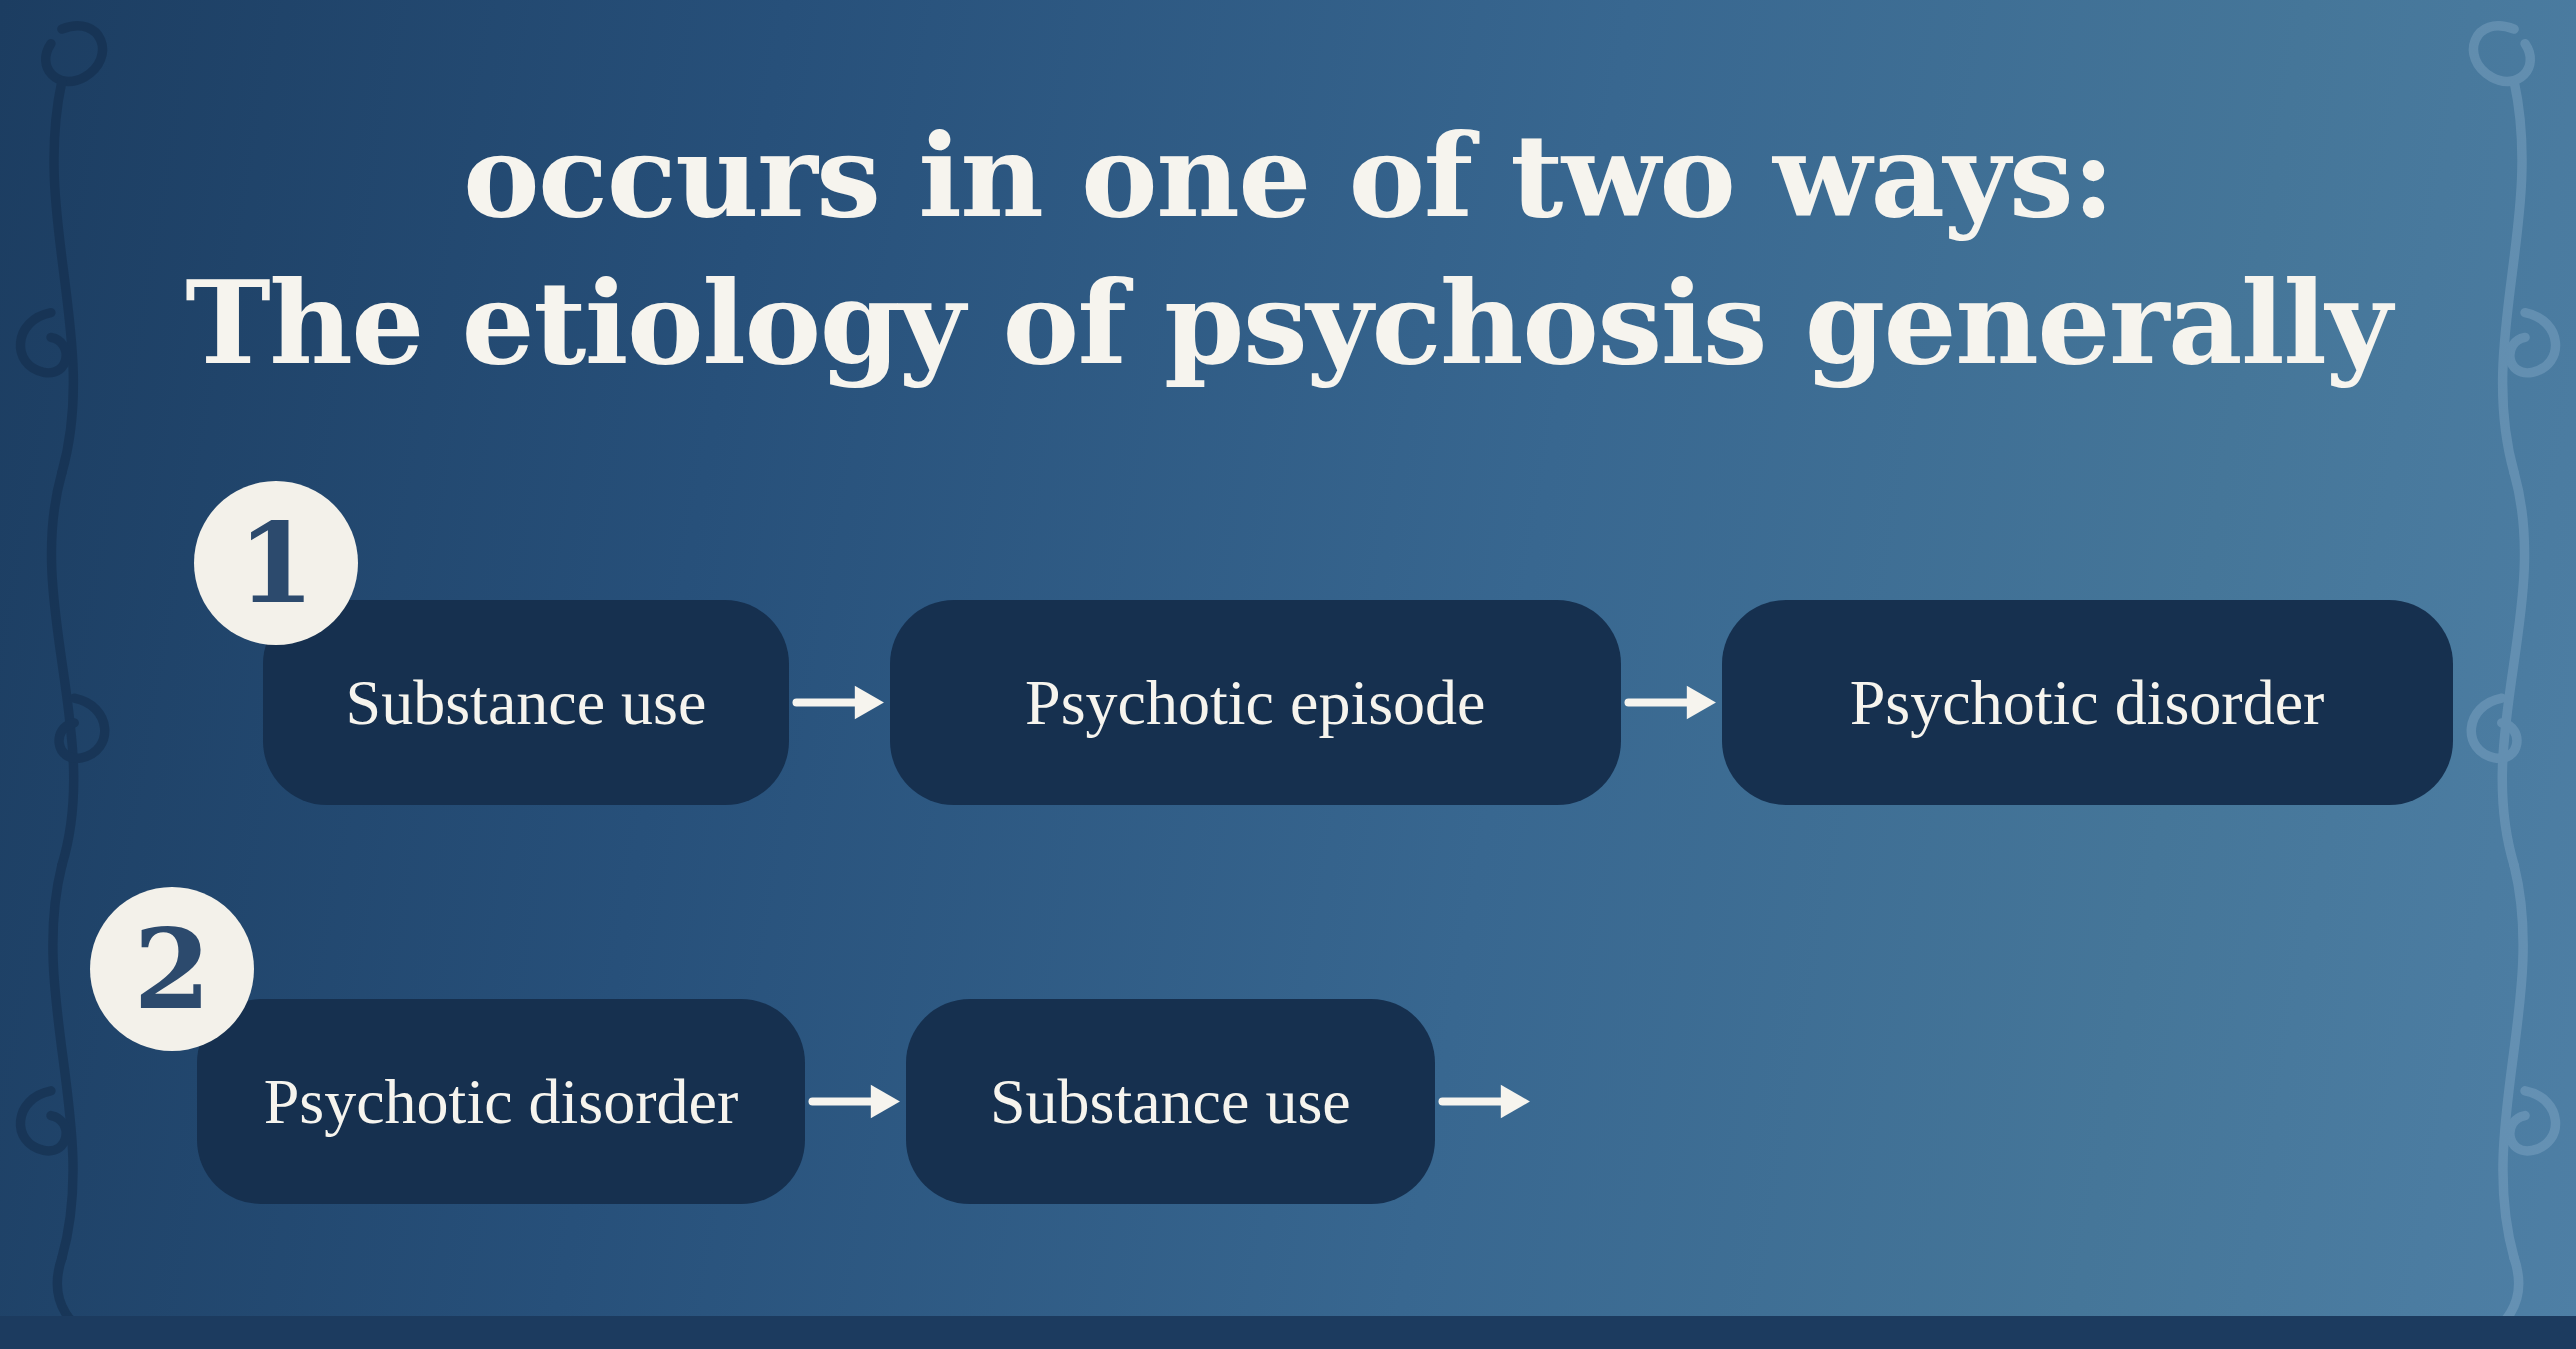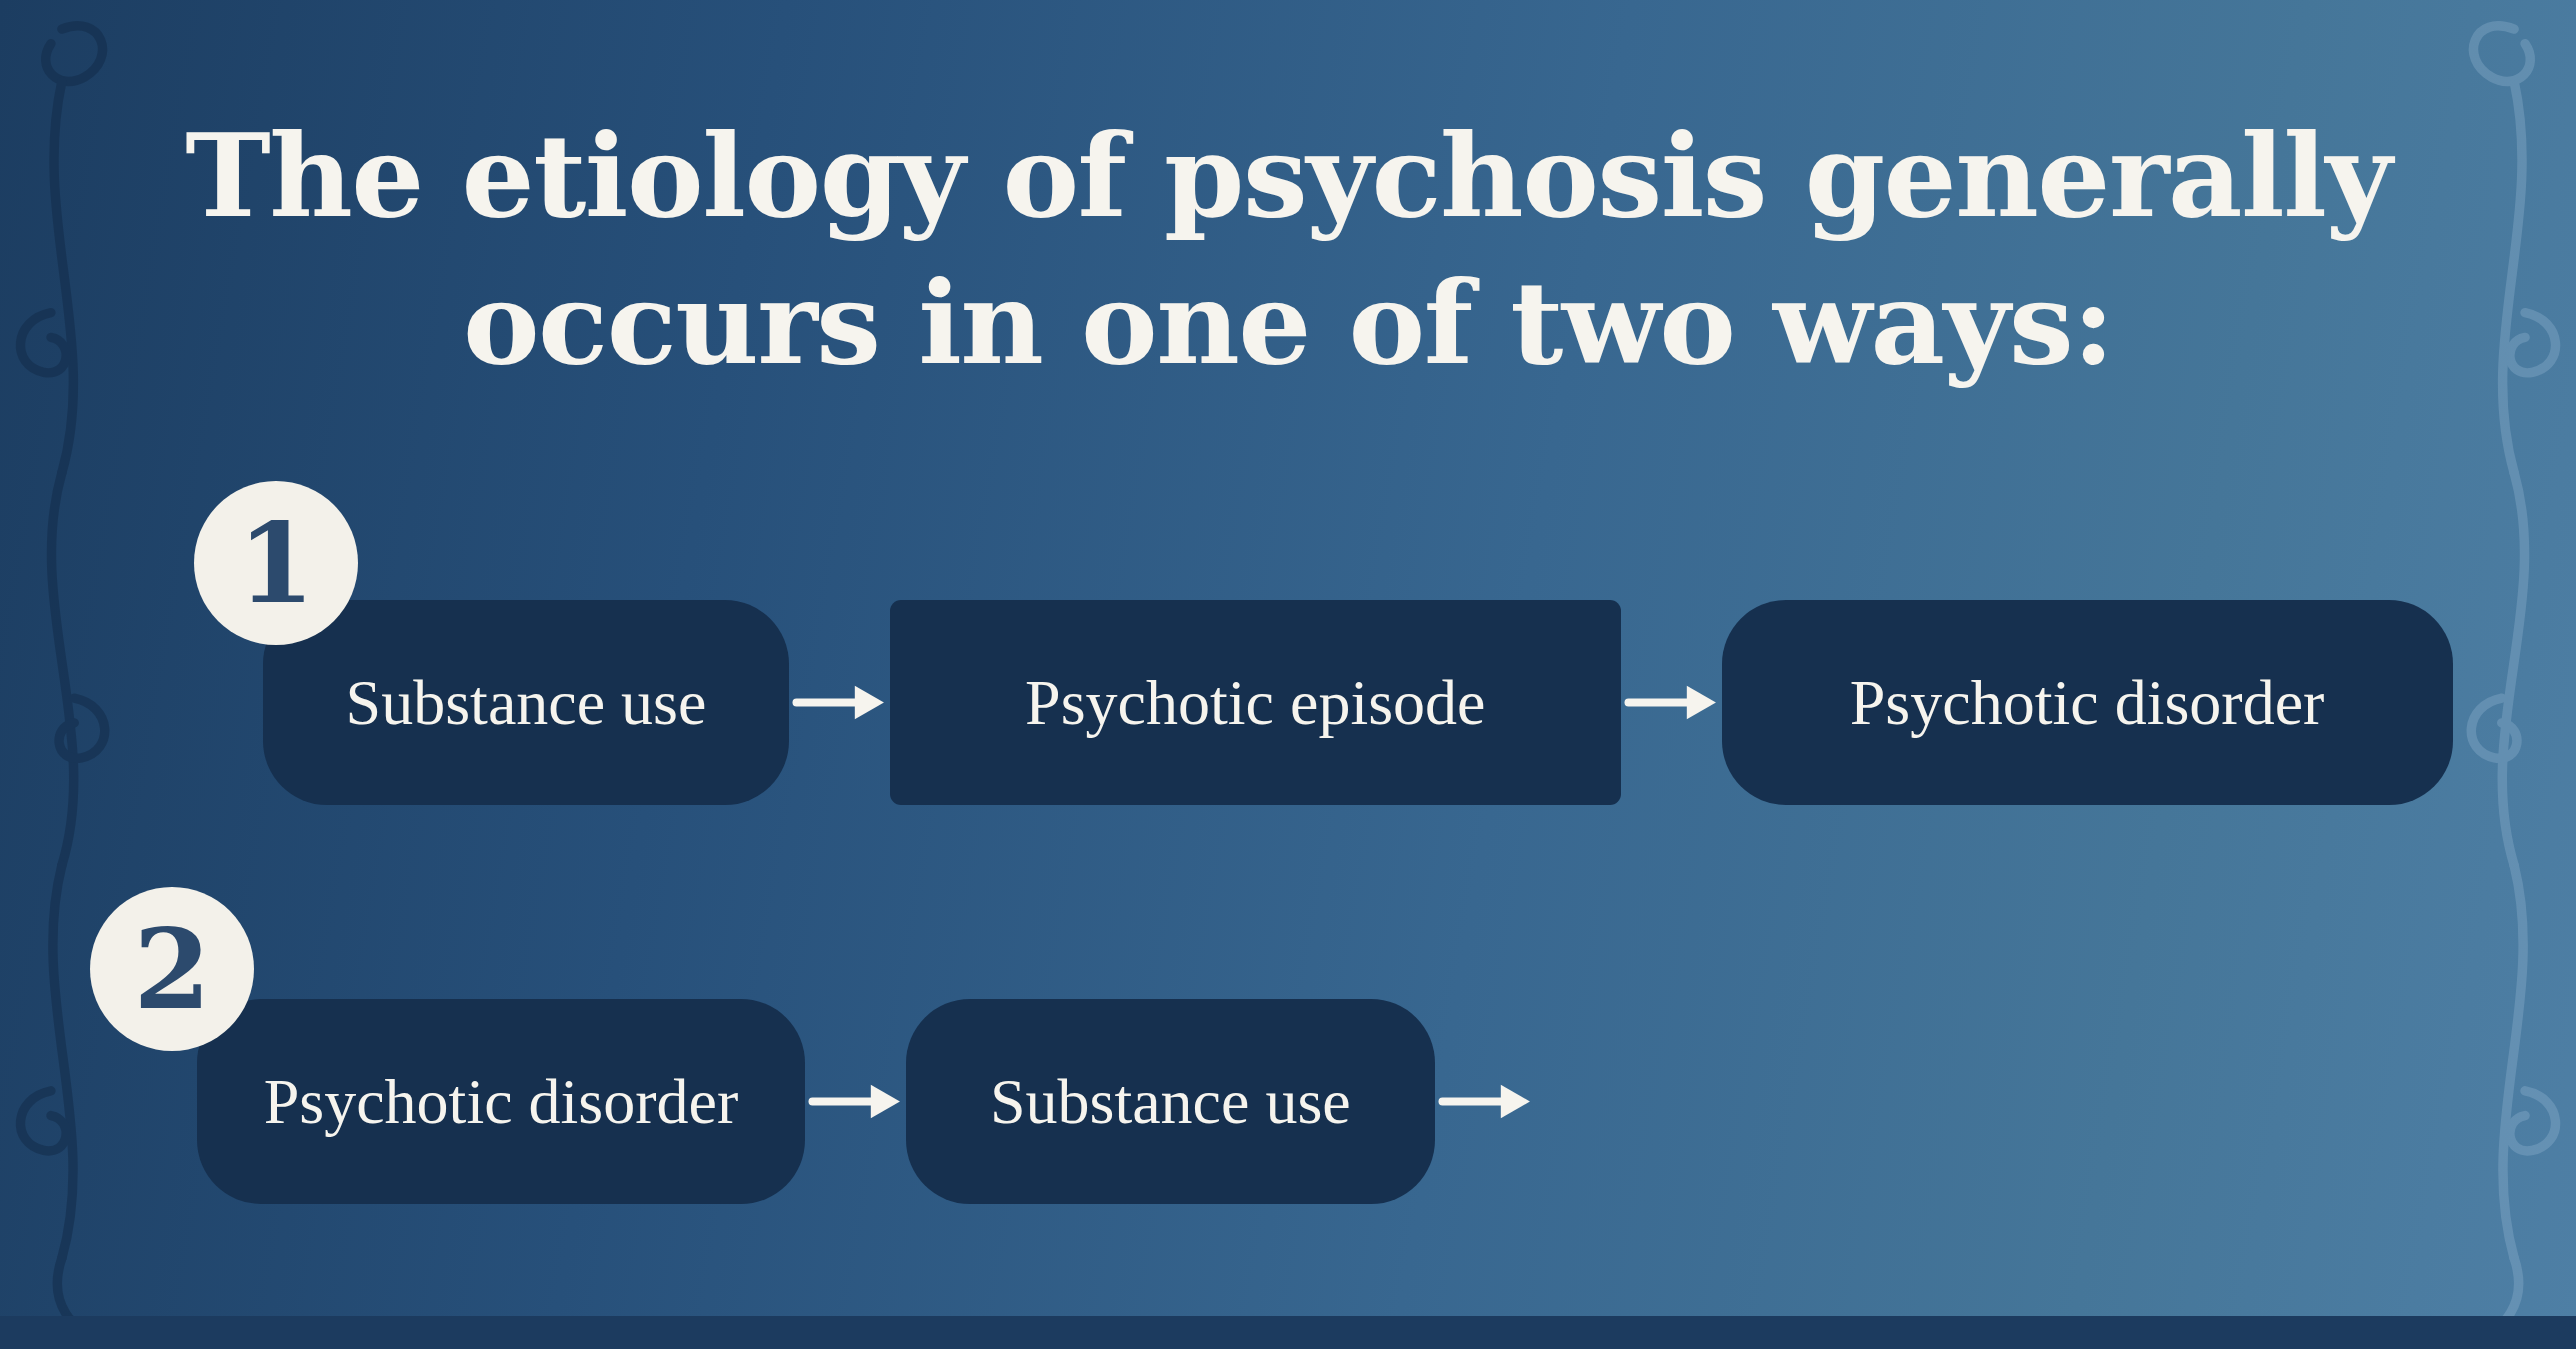--- a/index.html
+++ b/index.html
@@ -67,21 +67,21 @@
     border-radius: 64px;
     display: flex;
     align-items: center;
     justify-content: center;
     color: #f6f4ee;
     font-size: 64px;
     white-space: nowrap;
     padding: 0 9px;
   }
   .w-r1s1 { width: 526px; }
-  .w-r1s2 { width: 731px; border-radius: 11px; }
+  .w-r1s2 { width: 731px; }
   .w-r1s3 { width: 731px; }
   .w-r2s1 { width: 608px; }
   .w-r2s2 { width: 529px; }
   .w-r2s3 { width: 964px; }
   .arrow {
     width: 95px;
     height: 51px;
     flex: 0 0 auto;
     margin: 0 2.9px;
   }
@@ -119,22 +119,22 @@
       <path d="M85 650 C 34 830 140 1010 85 1190"></path>
       <path d="M85 1190 C 40 1370 136 1550 85 1730"></path>
       <path d="M85 1730 C 64 1792 100 1832 145 1844"></path>
       <path d="M70 430 C 18 440 14 502 60 512 C 96 519 102 470 70 464"></path>
       <path d="M102 960 C 154 970 158 1032 112 1042 C 76 1049 70 1000 102 994"></path>
       <path d="M70 1500 C 18 1510 14 1572 60 1582 C 96 1589 102 1540 70 1534"></path>
     </g>
   </svg>
 
   <h1 class="title">
+    <span class="tline">occurs in one of two ways:</span>
     <span class="tline">The etiology of psychosis generally</span>
-    <span class="tline">occurs in one of two ways:</span>
   </h1>
 
   <div class="badge badge-1">
     <span>1</span>
   </div>
 
   <div class="flow-row flow-row-1">
     <div class="step-box w-r1s1">
       <span>Substance use</span>
     </div>

